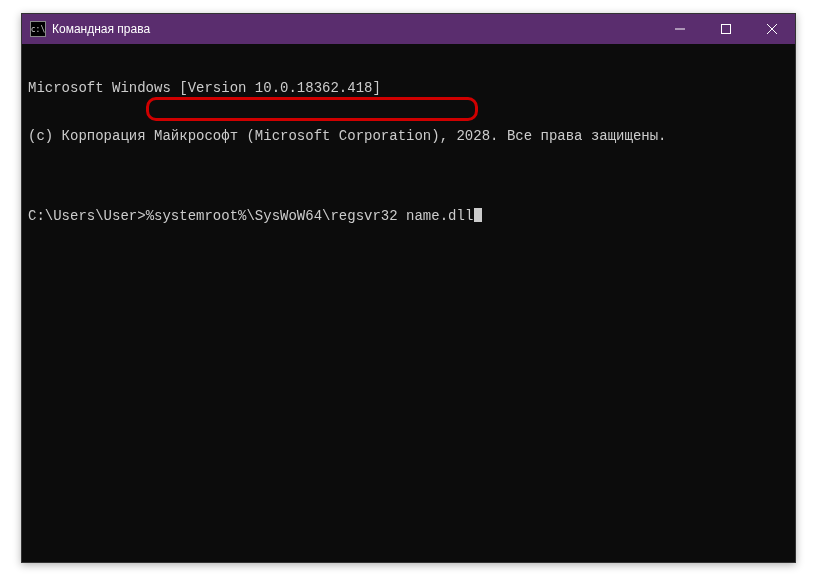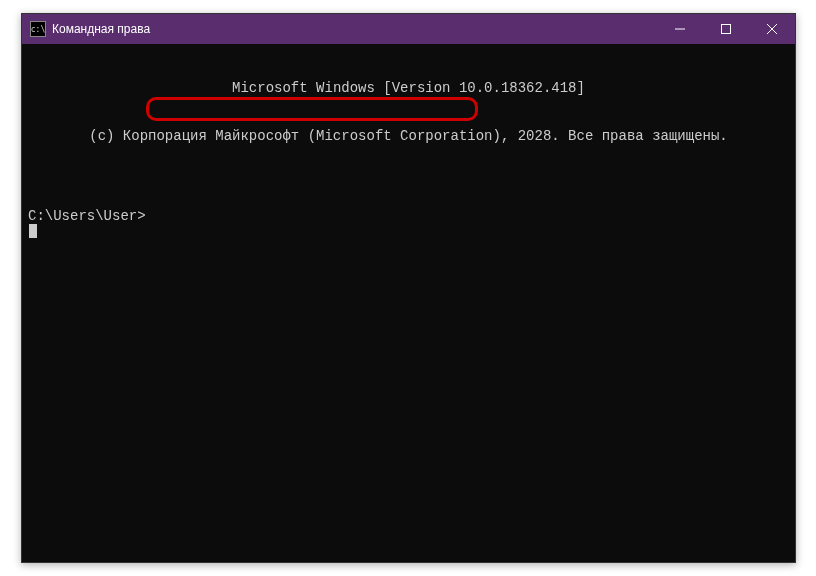--- a/index.html
+++ b/index.html
@@ -60,22 +60,22 @@
     position: relative;
     padding: 4px 6px;
     font-family: Consolas, 'Courier New', monospace;
     font-size: 14px;
     line-height: 16px;
     color: #cccccc;
     background: #0c0c0c;
     height: calc(100% - 30px);
     white-space: pre;
   }
-  .terminal-line { display: block; text-align: center; }
-  .prompt-line { display: flex; flex-direction: column; }
+  .terminal-line { display: block; }
+  .prompt-line { display: flex; }
   .highlight-box {
     position: absolute;
     top: 53px;
     left: 124px;
     width: 332px;
     height: 24px;
     border: 3px solid #d00000;
     border-radius: 10px;
     pointer-events: none;
   }
@@ -112,16 +112,16 @@
             <line x1="0" y1="0" x2="10" y2="10" stroke="#fff" stroke-width="1"></line>
             <line x1="10" y1="0" x2="0" y2="10" stroke="#fff" stroke-width="1"></line>
           </svg>
       </div>
     </div>
   </div>
   <div class="terminal-body">
     <span class="terminal-line">Microsoft Windows [Version 10.0.18362.418]</span>
     <span class="terminal-line">(c) Корпорация Майкрософт (Microsoft Corporation), 2028. Все права защищены.</span>
     <span class="terminal-line"></span>
-    <span class="prompt-line"><span>C:\Users\User&gt;</span><span class="cursor"></span></span>
+    <span class="prompt-line"><span>C:\Users\User&gt;</span><span>%systemroot%\SysWoW64\regsvr32 name.dll</span><span class="cursor"></span></span>
     <div class="highlight-box"></div>
   </div>
 </div>
 
 </body></html>

